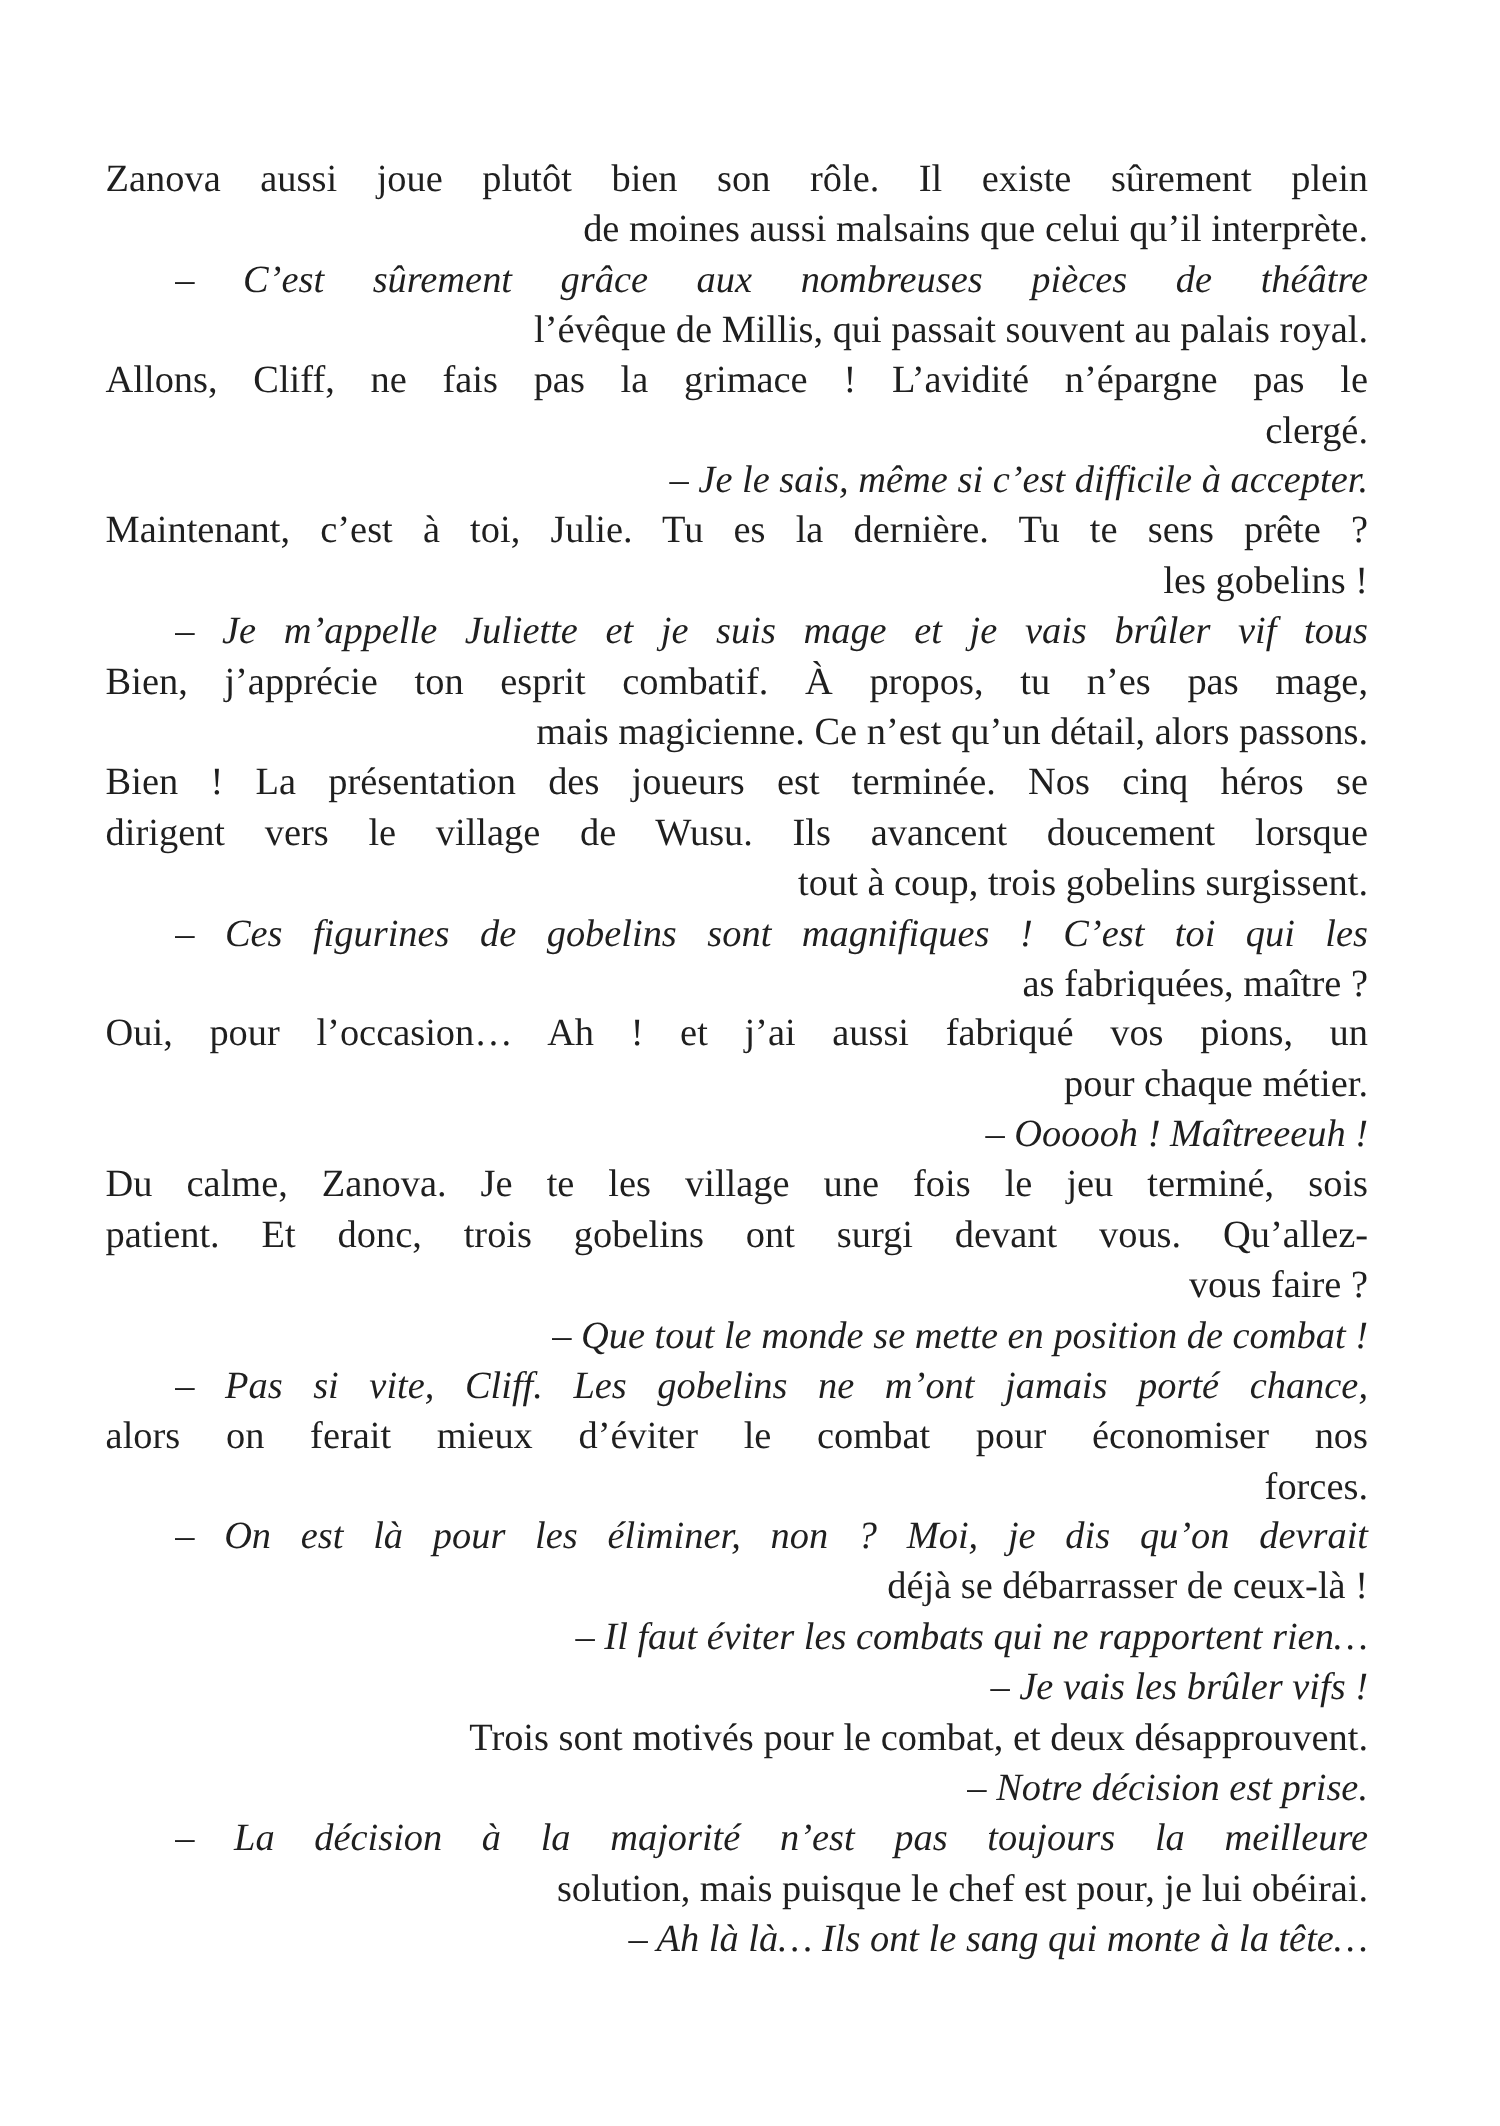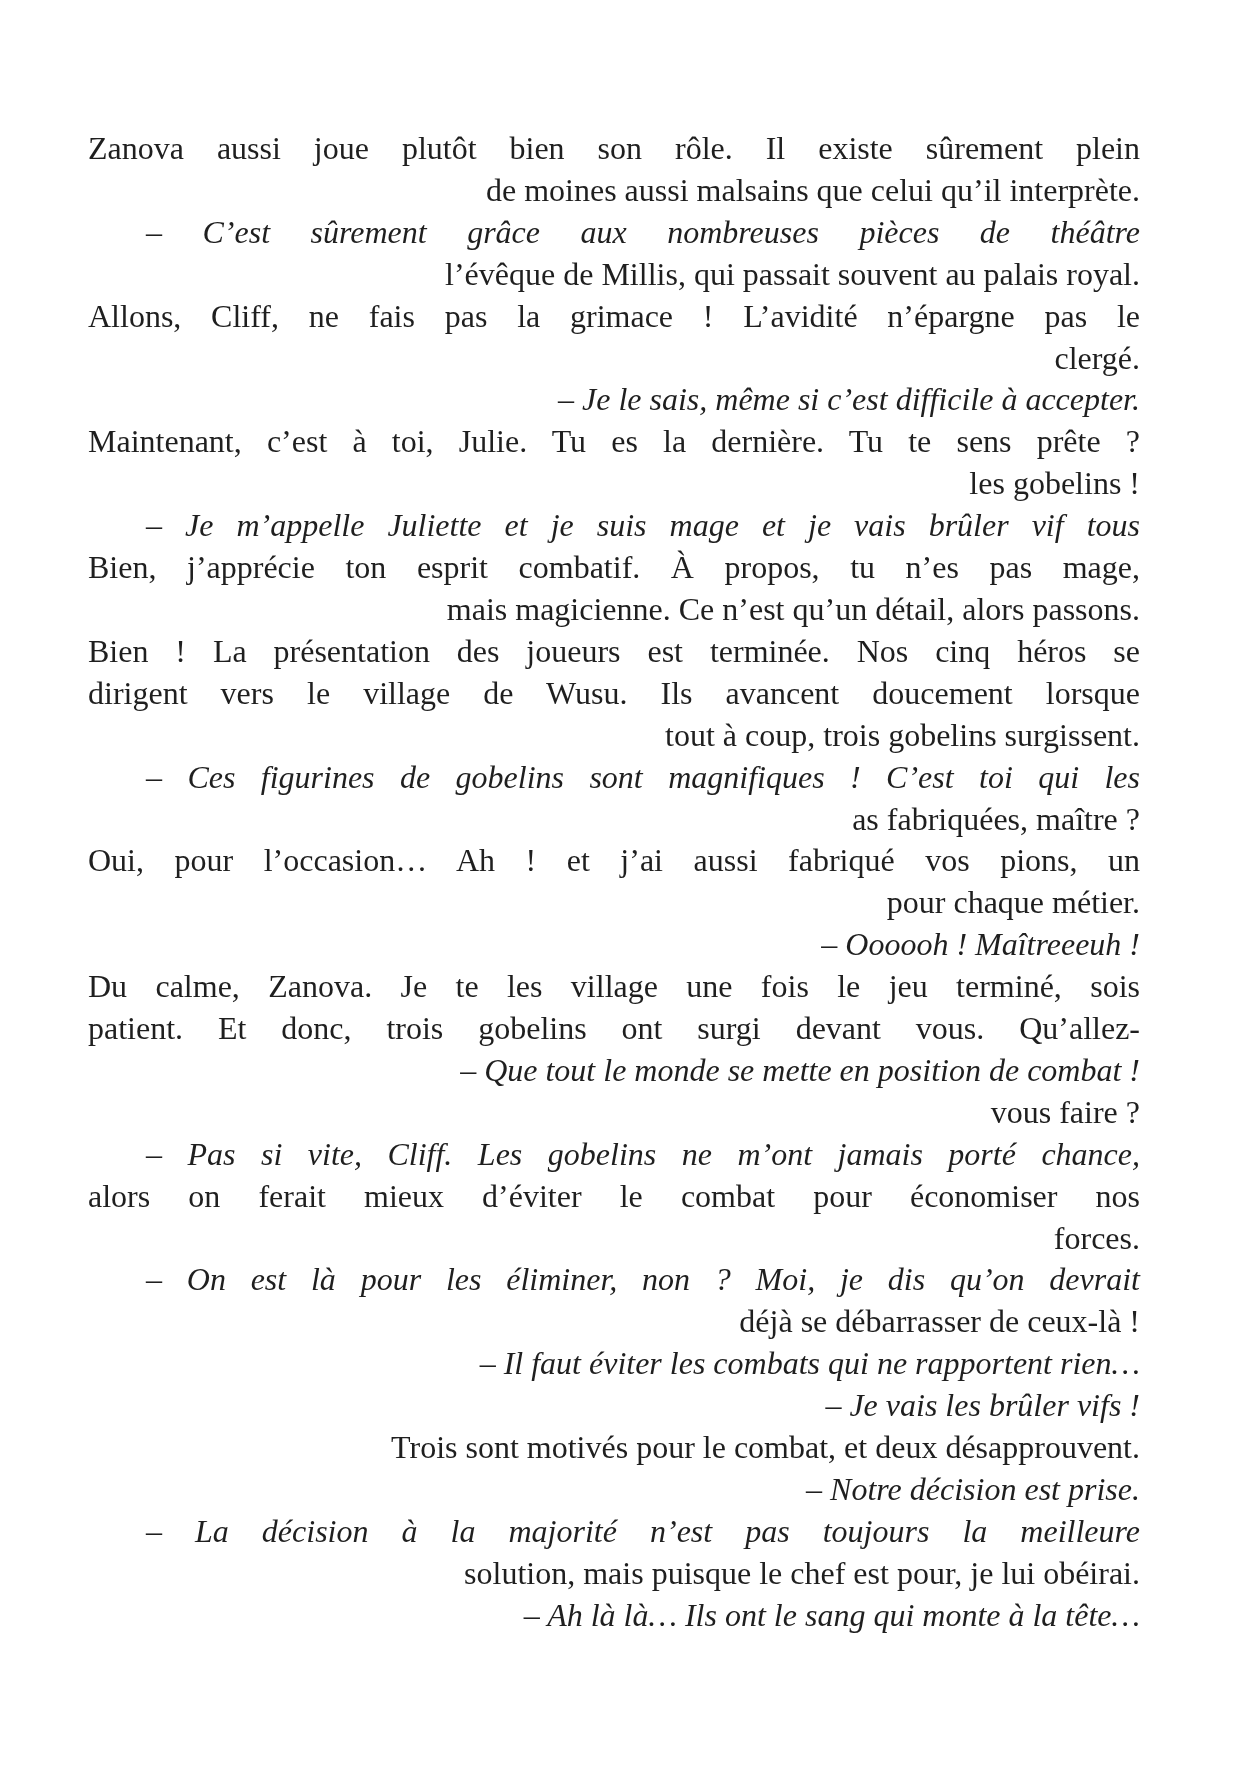--- a/index.html
+++ b/index.html
@@ -64,22 +64,22 @@
     <div class="line j">Bien ! La présentation des joueurs est terminée. Nos cinq héros se</div>
     <div class="line j">dirigent vers le village de Wusu. Ils avancent doucement lorsque</div>
     <div class="line">tout à coup, trois gobelins surgissent.</div>
     <div class="line j i">– Ces figurines de gobelins sont magnifiques ! C’est toi qui les</div>
     <div class="line">as fabriquées, maître ?</div>
     <div class="line j">Oui, pour l’occasion… Ah ! et j’ai aussi fabriqué vos pions, un</div>
     <div class="line">pour chaque métier.</div>
     <div class="line i">– Oooooh ! Maîtreeeuh !</div>
     <div class="line j">Du calme, Zanova. Je te les village une fois le jeu terminé, sois</div>
     <div class="line j">patient. Et donc, trois gobelins ont surgi devant vous. Qu’allez-</div>
+    <div class="line">vous faire ?</div>
     <div class="line i">– Que tout le monde se mette en position de combat !</div>
-    <div class="line">vous faire ?</div>
     <div class="line j i">– Pas si vite, Cliff. Les gobelins ne m’ont jamais porté chance,</div>
     <div class="line j">alors on ferait mieux d’éviter le combat pour économiser nos</div>
     <div class="line">forces.</div>
     <div class="line j i">– On est là pour les éliminer, non ? Moi, je dis qu’on devrait</div>
     <div class="line">déjà se débarrasser de ceux-là !</div>
     <div class="line i">– Il faut éviter les combats qui ne rapportent rien…</div>
     <div class="line i">– Je vais les brûler vifs !</div>
     <div class="line">Trois sont motivés pour le combat, et deux désapprouvent.</div>
     <div class="line i">– Notre décision est prise.</div>
     <div class="line j i">– La décision à la majorité n’est pas toujours la meilleure</div>

